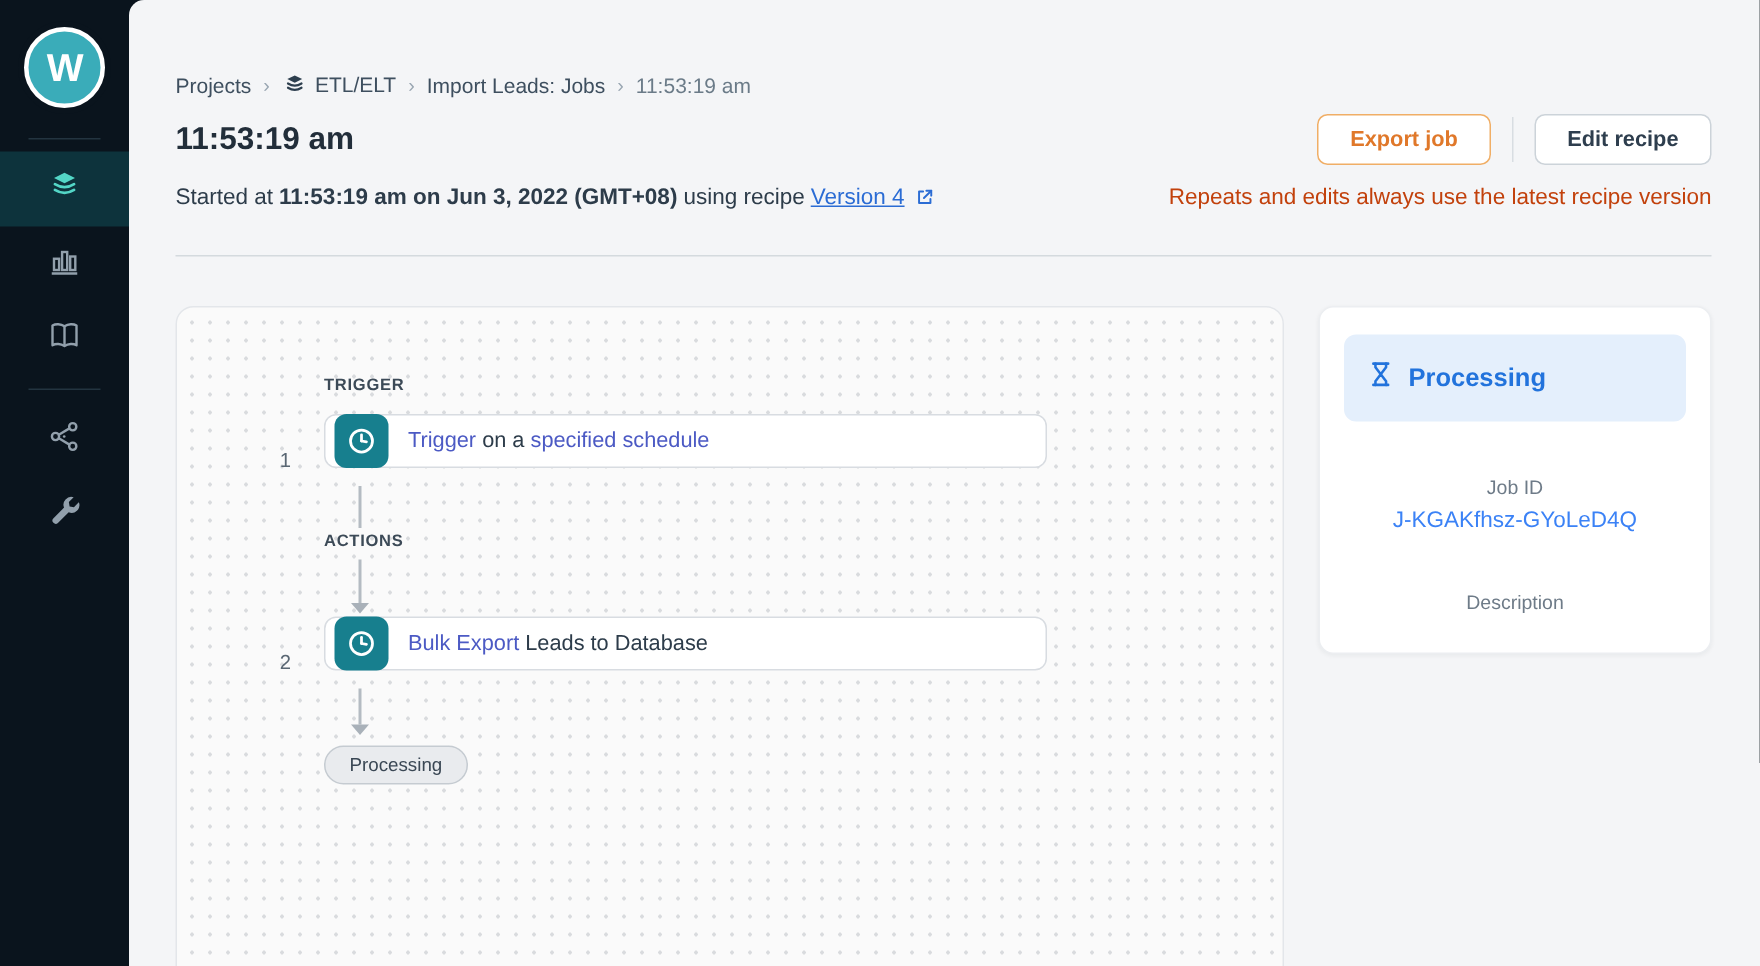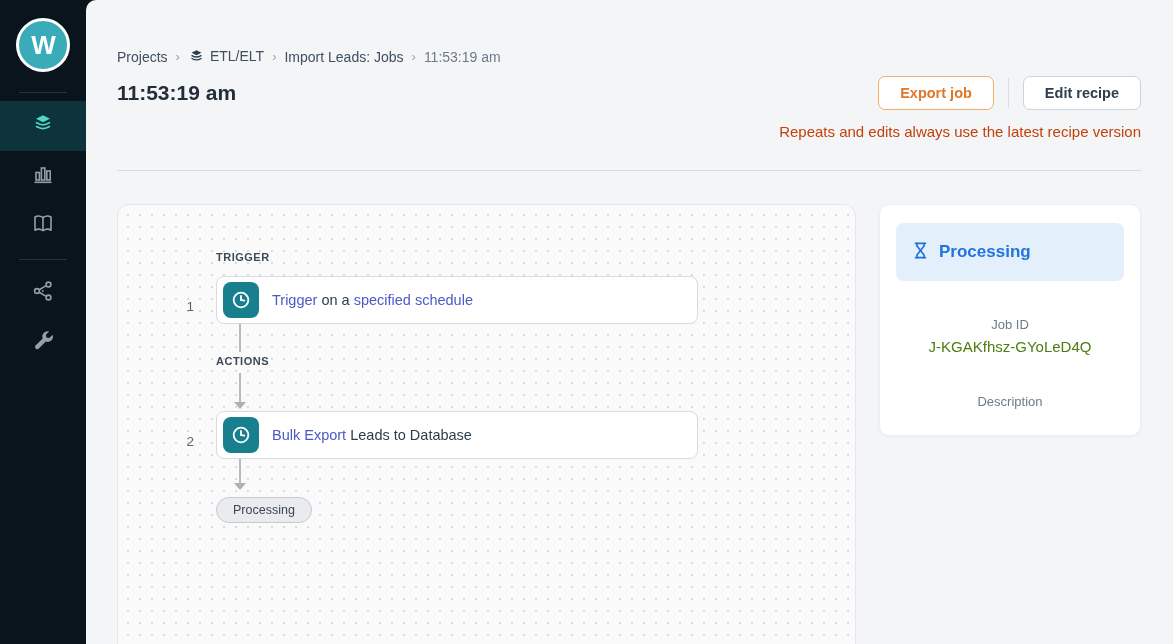--- a/index.html
+++ b/index.html
@@ -82,21 +82,21 @@
   }
   .section-label {
     position:absolute; left:98px; font-size:11px; font-weight:700;
     letter-spacing:.5px; color:#3c4a57;
   }
   .step-number {
     position:absolute; width:18px; text-align:right;
     font-size:13.5px; color:#5a6773;
   }
   .step-card {
-    position:absolute; left:98px; width:482px; height:48px;
+    position:absolute; left:98px; width:482px; height:36px;
     background:#ffffff; border:1px solid #d8dce1; border-radius:8px;
     display:flex; align-items:center; padding:0 10px 0 6px; gap:13px;
     cursor:pointer;
   }
   .step-icon {
     width:36px; height:36px; border-radius:8px; background:#177f8e;
     display:flex; align-items:center; justify-content:center; flex:0 0 36px;
   }
   .step-text { font-size:14.5px; color:#2d3c4a; white-space:pre; }
   .step-text .lnk { color:#4c5ac4; }
@@ -118,21 +118,21 @@
     box-shadow:0 1px 3px rgba(20,30,40,.05);
     padding:18px 16px 26px 16px;
   }
   .status-banner {
     background:#e4effc; border-radius:8px; height:58px;
     display:flex; align-items:center; gap:10px; padding:0 16px;
   }
   .status-banner .status-text { font-size:17px; font-weight:700; color:#2273dc; }
   .panel-field { margin-top:36px; padding:0 2px;text-align:center; }
   .panel-label { font-size:13px; color:#6e7b88; }
-  .panel-value { font-size:15px; color:#4d7c0f; margin-top:4px; line-height:1.45; }
+  .panel-value { font-size:15px; color:#3b82f6; margin-top:4px; line-height:1.45; }
 </style>
 </head>
 <body>
 
 <div class="sidebar">
   <div class="logo-wrap">
     <div class="logo">
         <span>W</span>
       </div>
   </div>
@@ -219,20 +219,33 @@
   <div class="title-row">
     <div class="page-title">11:53:19 am</div>
     <div class="title-actions">
       <button class="btn btn-cancel">Export job</button>
       <div class="btn-divider"></div>
       <button class="btn btn-edit">Edit recipe</button>
     </div>
   </div>
 
   <div class="subtitle-row">
+    <div class="subtitle-left">
+      <span>Started at </span>
+        <b>11:53:19 am on Jun 3, 2022 (GMT+08)</b>
+        <span> using recipe </span>
+        <span class="version-link">Version 4</span>
+        <span class="ext-icon">
+        <svg width="13" height="13" viewBox="0 0 24 24" fill="none" stroke="#2b6cd4" stroke-width="2.4" stroke-linecap="round" stroke-linejoin="round">
+          <path d="M10 5 H5 V19 H19 V14"></path>
+          <path d="M14 4 H20 V10"></path>
+          <line x1="20" y1="4" x2="11" y2="13"></line>
+        </svg>
+      </span>
+    </div>
     <div class="subtitle-note">Repeats and edits always use the latest recipe version</div>
   </div>
 
   <div class="header-rule"></div>
 
   <div class="main">
 
     <div class="canvas">
       <div class="section-label" style="top:46px">TRIGGER</div>
 

